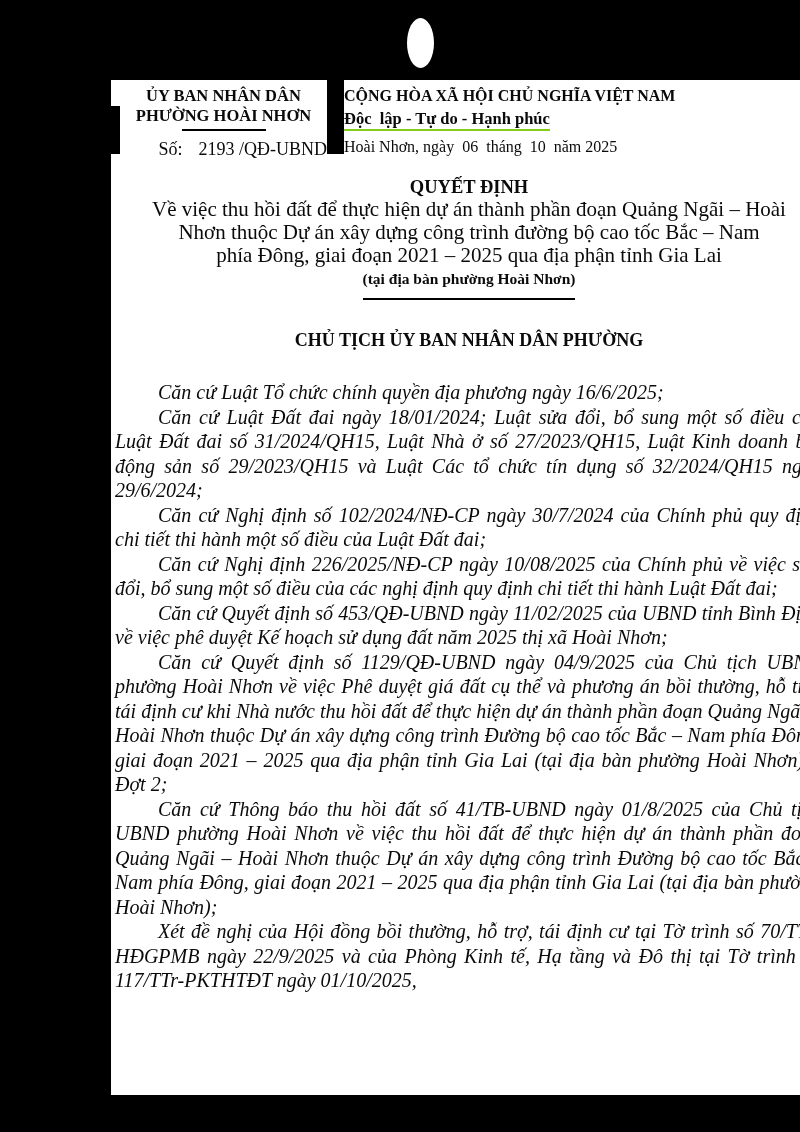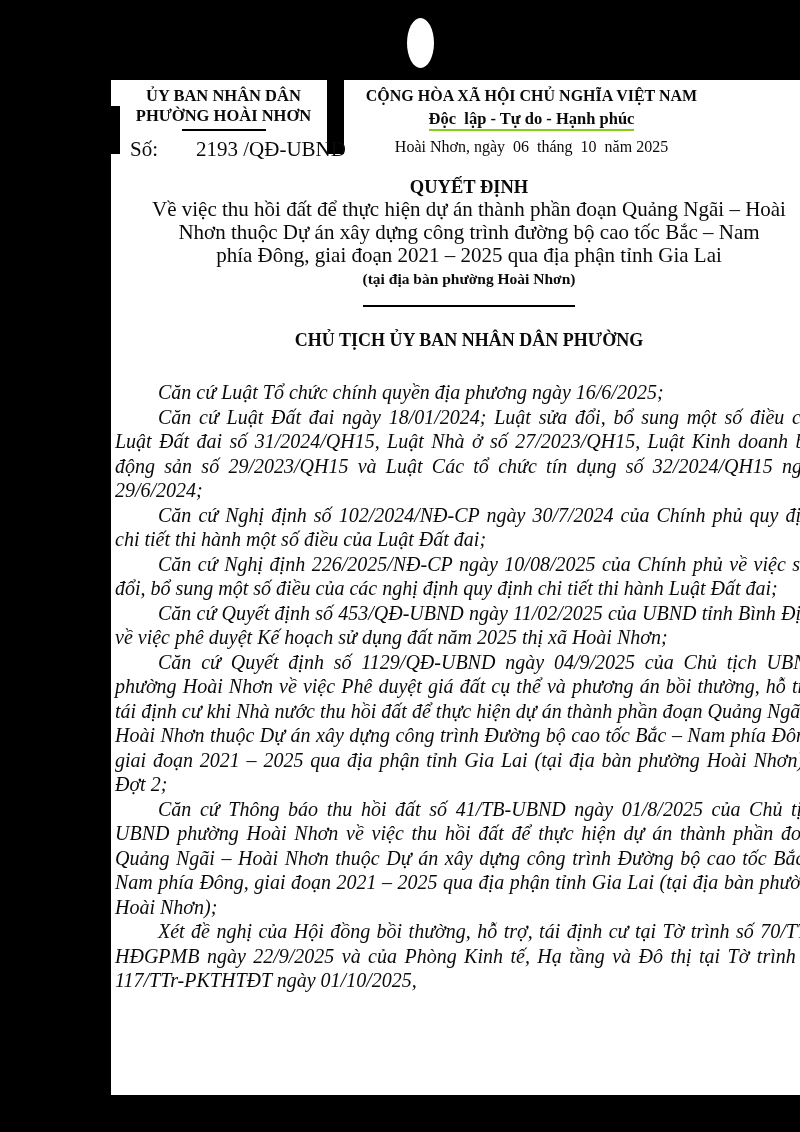--- a/index.html
+++ b/index.html
@@ -28,32 +28,31 @@
   .artifact-left-notch { left: 0; top: 26px; width: 9px; height: 48px; }
   .artifact-right-notch { right: 0; top: 0; width: 7px; height: 75px; }
 
   
   .header-left {
     position: absolute; left: 9px; top: 6px; width: 207px;
     text-align: center;
   }
   .header-right {
     position: absolute; left: 233px; top: 6px; width: 375px;
-    text-align: center;
   }
   .org-line1, .org-line2 {
     font-weight: bold; font-size: 16.5px; line-height: 20px; white-space: nowrap;
   }
   .org-underline-bar {
     width: 84px; height: 2px; background: #000; margin: 3px auto 0 auto;
   }
   .doc-number-line {
-    display: flex; justify-content: flex-start; padding-left: 10px;
-    gap: 38px; margin-top: 8px;
-    font-size: 21px; line-height: 20px; white-space: pre;
+    display: flex; justify-content: flex-end; padding-left: 10px;
+    gap: 16px; margin-top: 8px;
+    font-size: 18px; line-height: 20px; white-space: pre;
   }
   .nat-line1 {
     font-weight: bold; font-size: 16px; line-height: 20px; white-space: nowrap;
   }
   .nat-line2 {
     font-weight: bold; font-size: 16.5px; line-height: 21px; margin-top: 2px;
   }
   .nat-line2 span {
     border-bottom: 2px solid #84cc16; padding-bottom: 1px; white-space: pre;
   }
@@ -70,21 +69,21 @@
   .doc-type {
     font-weight: bold; font-size: 18.5px; line-height: 22px;
   }
   .subject-line {
     font-weight: normal; font-size: 21px; line-height: 23px; white-space: nowrap;
   }
   .subject-line:first-of-type { margin-top: 2px; }
   .subject-last-line {
     font-weight: bold; font-size: 15.5px; line-height: 23px;
   }
-  .subject-last-line span { border-bottom: 2px solid #000; padding-bottom: 18px; }
+  .subject-last-line span { border-bottom: 2px solid #000; padding-bottom: 11px; }
 
   .issuer-heading {
     position: absolute; left: 0; top: 250px; width: 100%;
     text-align: center; font-weight: bold; font-size: 18px; white-space: nowrap;
   }
 
   
   .preamble {
     position: absolute; left: 4px; right: 6px; top: 300px;
     font-style: italic; font-size: 20px; line-height: 24.5px;

